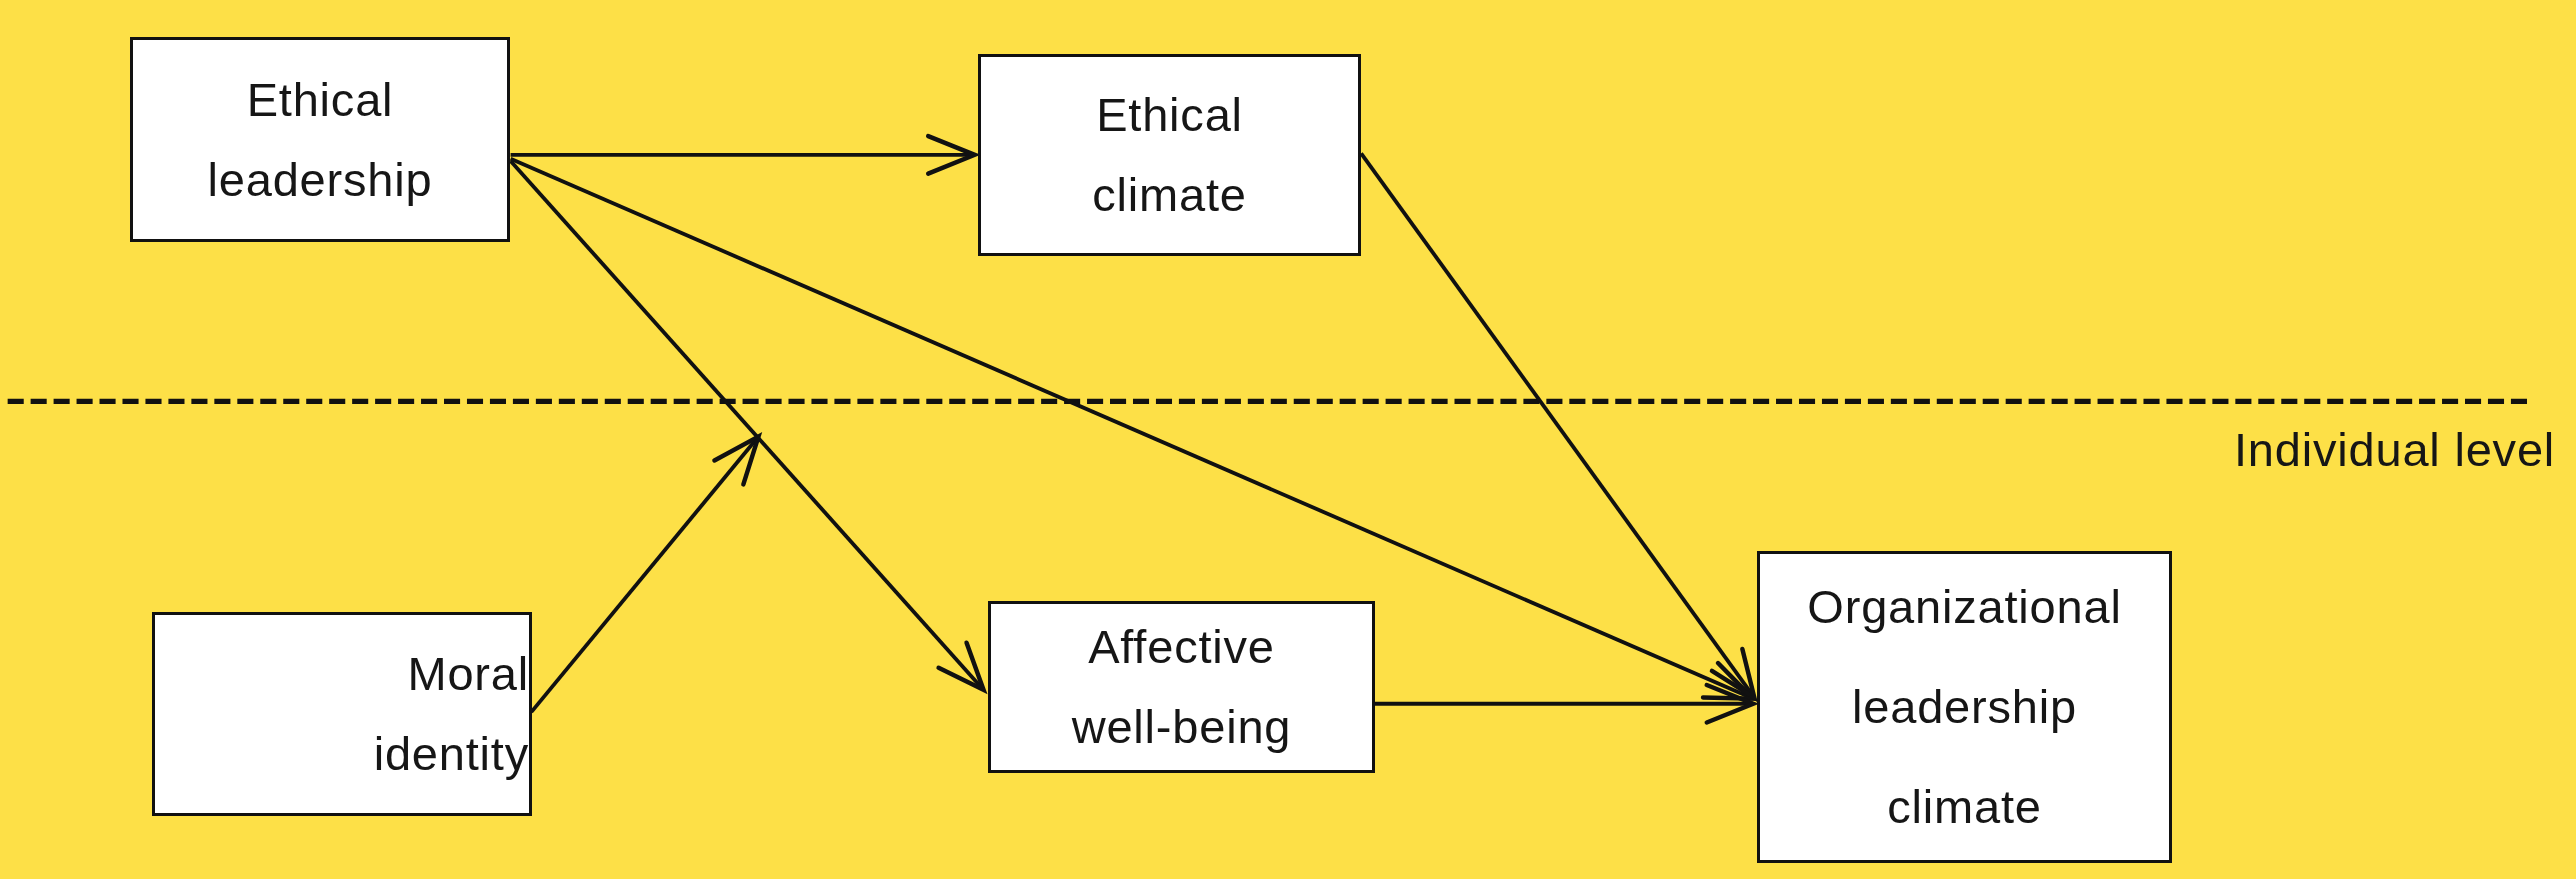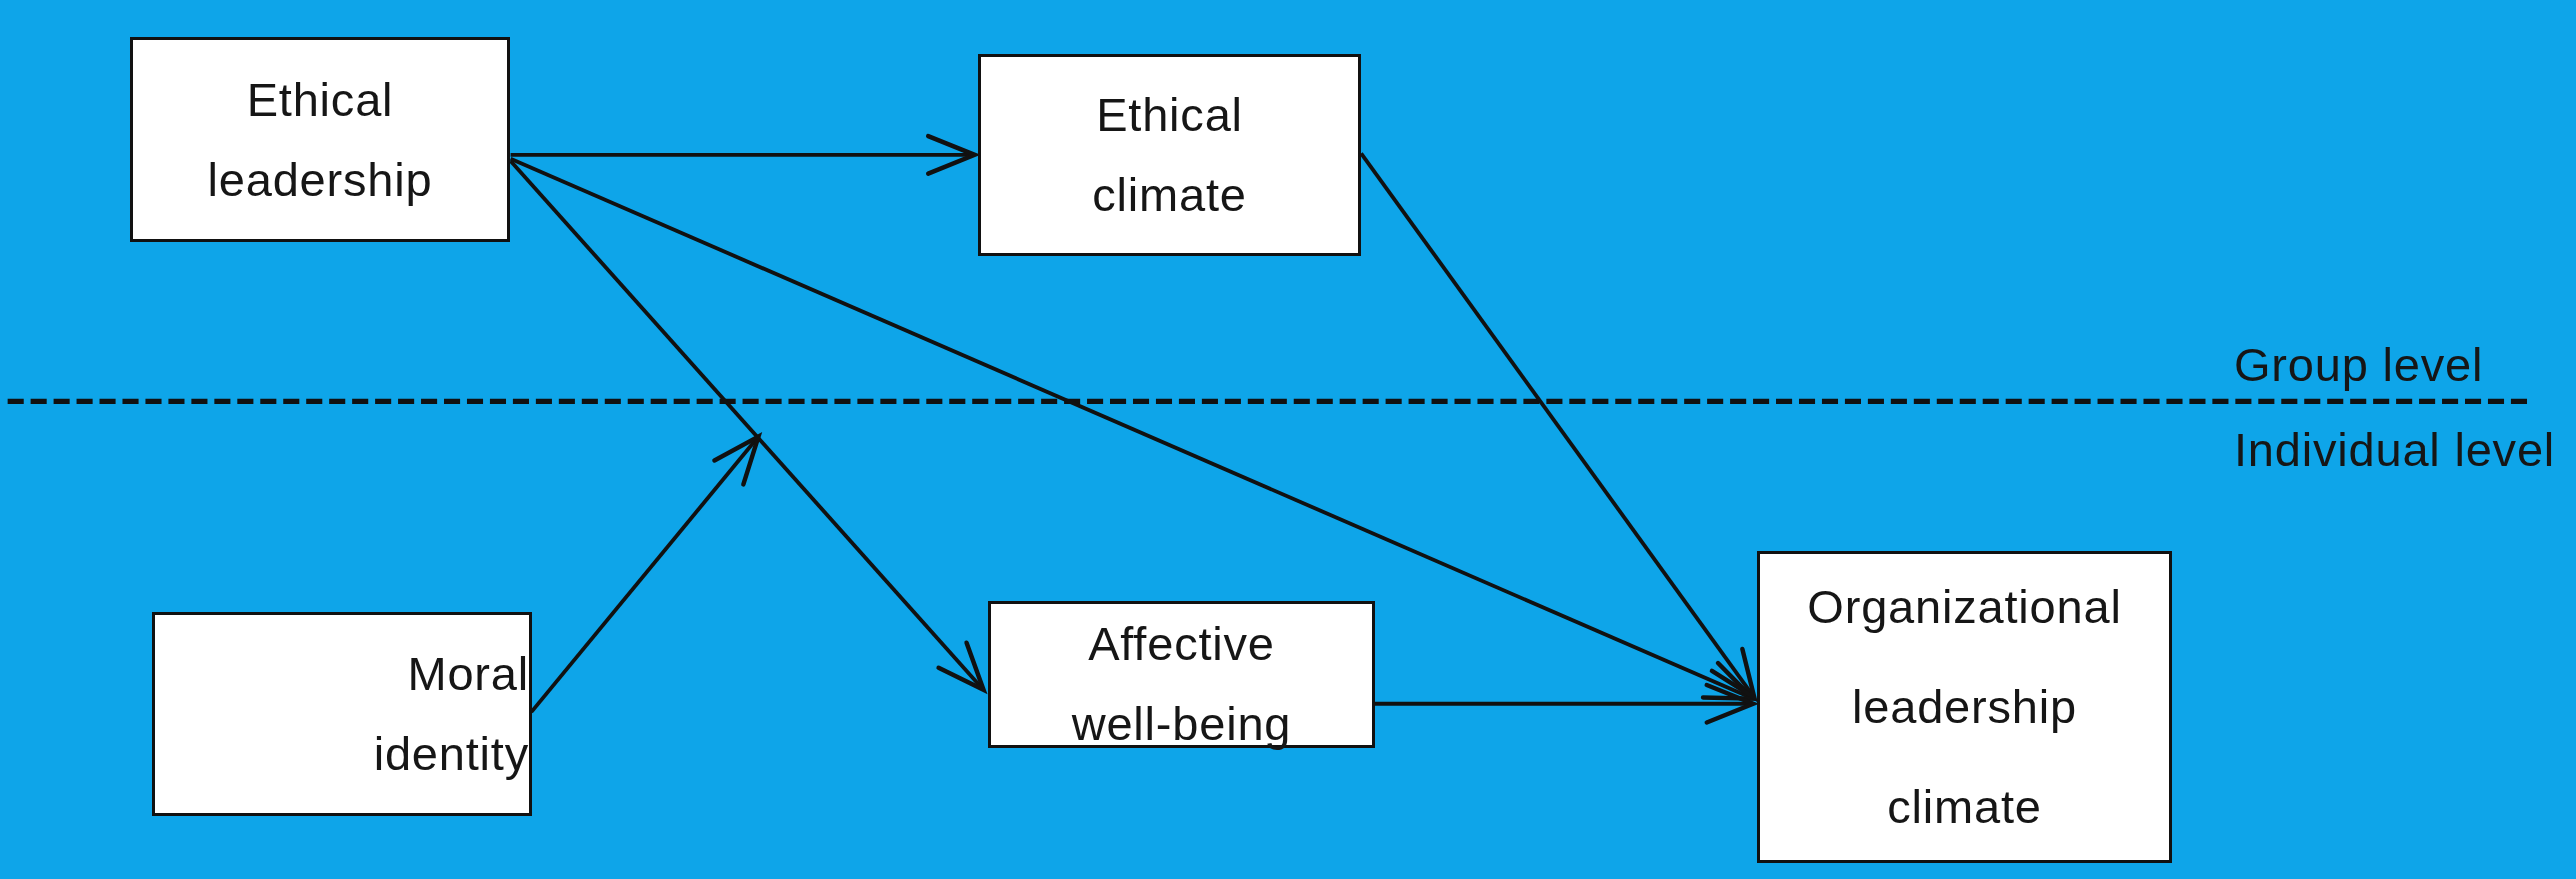--- a/index.html
+++ b/index.html
@@ -5,21 +5,21 @@
 <style>
   html, body {
     margin: 0;
     padding: 0;
     background: #ffffff;
   }
   #canvas {
     position: relative;
     width: 2576px;
     height: 880px;
-    background: #0ea5e9;
+    background: #fde047;
     font-family: "Liberation Sans", "DejaVu Sans", sans-serif;
     color: #161616;
     overflow: hidden;
   }
   #edges-svg {
     position: absolute;
     left: 0;
     top: 0;
     width: 2576px;
     height: 880px;
@@ -37,21 +37,21 @@
     font-size: 47px;
     line-height: 80px;
     letter-spacing: 0.8px;
   }
   .node.three-line {
     line-height: 100px;
   }
   .node-el  { left: 130px;  top: 37px;  width: 380px; height: 205px; }
   .node-ec  { left: 978px; top: 54px;  width: 383px; height: 202px; }
   .node-mi  { left: 152px;  top: 612px; width: 380px; height: 204px; align-items: flex-end; }
-  .node-awb { left: 988px; top: 601px; width: 387px; height: 147px; justify-content: space-between; }
+  .node-awb { left: 988px; top: 601px; width: 387px; height: 172px; }
   .node-ocb { left: 1757px; top: 551px; width: 415px; height: 312px; text-align: center; }
   .level-label {
     position: absolute;
     font-size: 47px;
     line-height: 47px;
     letter-spacing: 0.8px;
     white-space: nowrap;
     color: #161616;
   }
   .label-group      { left: 2234px; top: 341px; }
@@ -103,17 +103,16 @@
     <span>Affective</span>
     <span>well-being</span>
   </div>
 
   <div class="node node-ocb three-line">
     <span>Organizational</span>
     <span>leadership</span>
     <span>climate</span>
   </div>
 
-  <div class="level-label label-group">Group level</div>
   <div class="level-label label-individual">Individual level</div>
 
 </div>
 
 
 </body></html>

